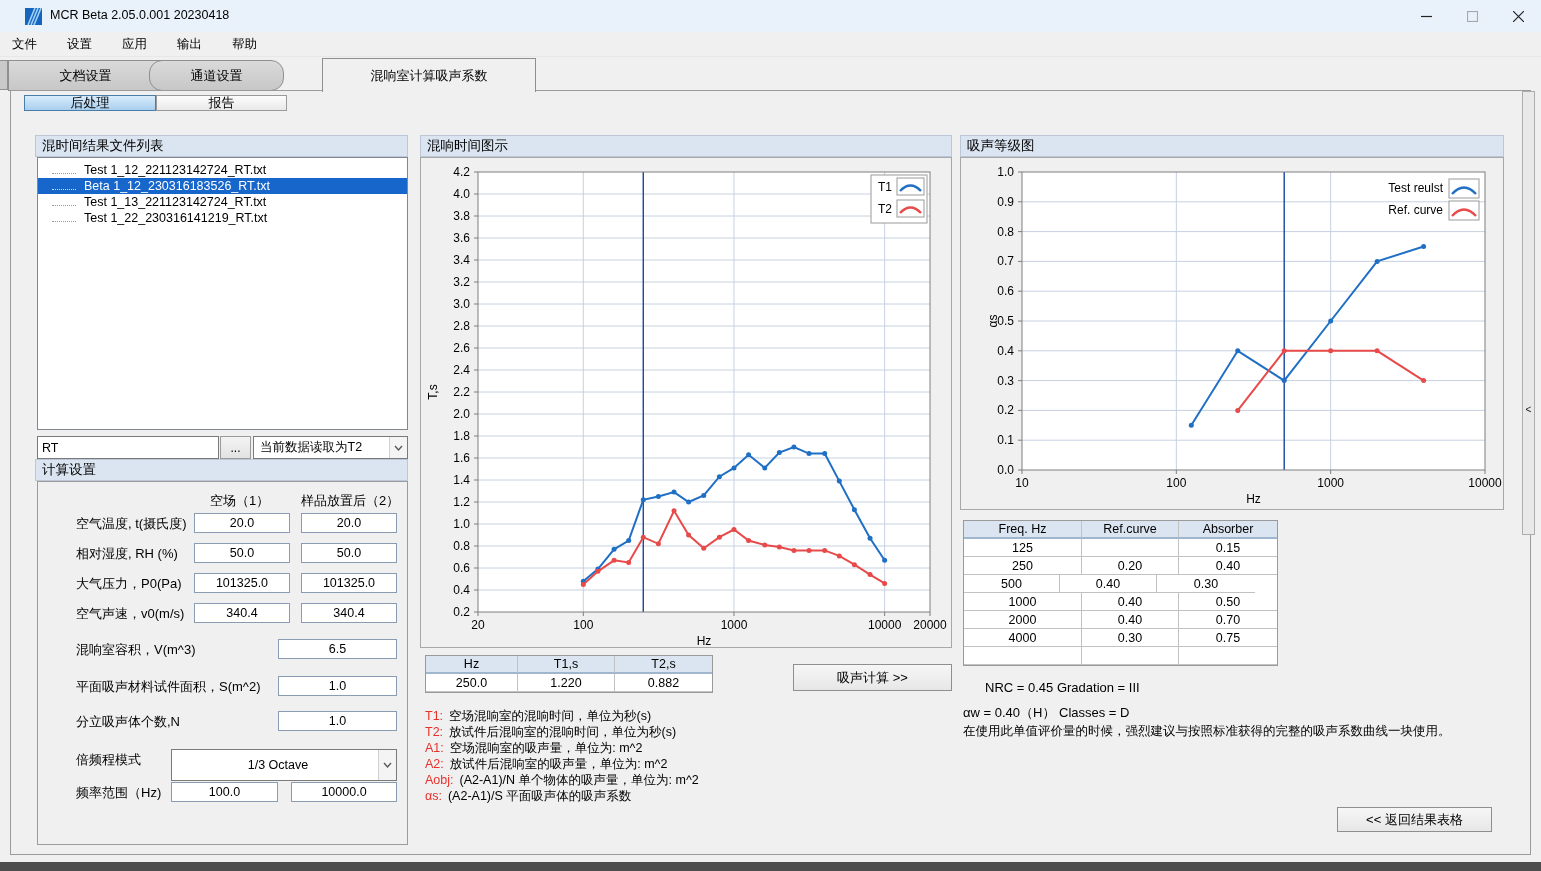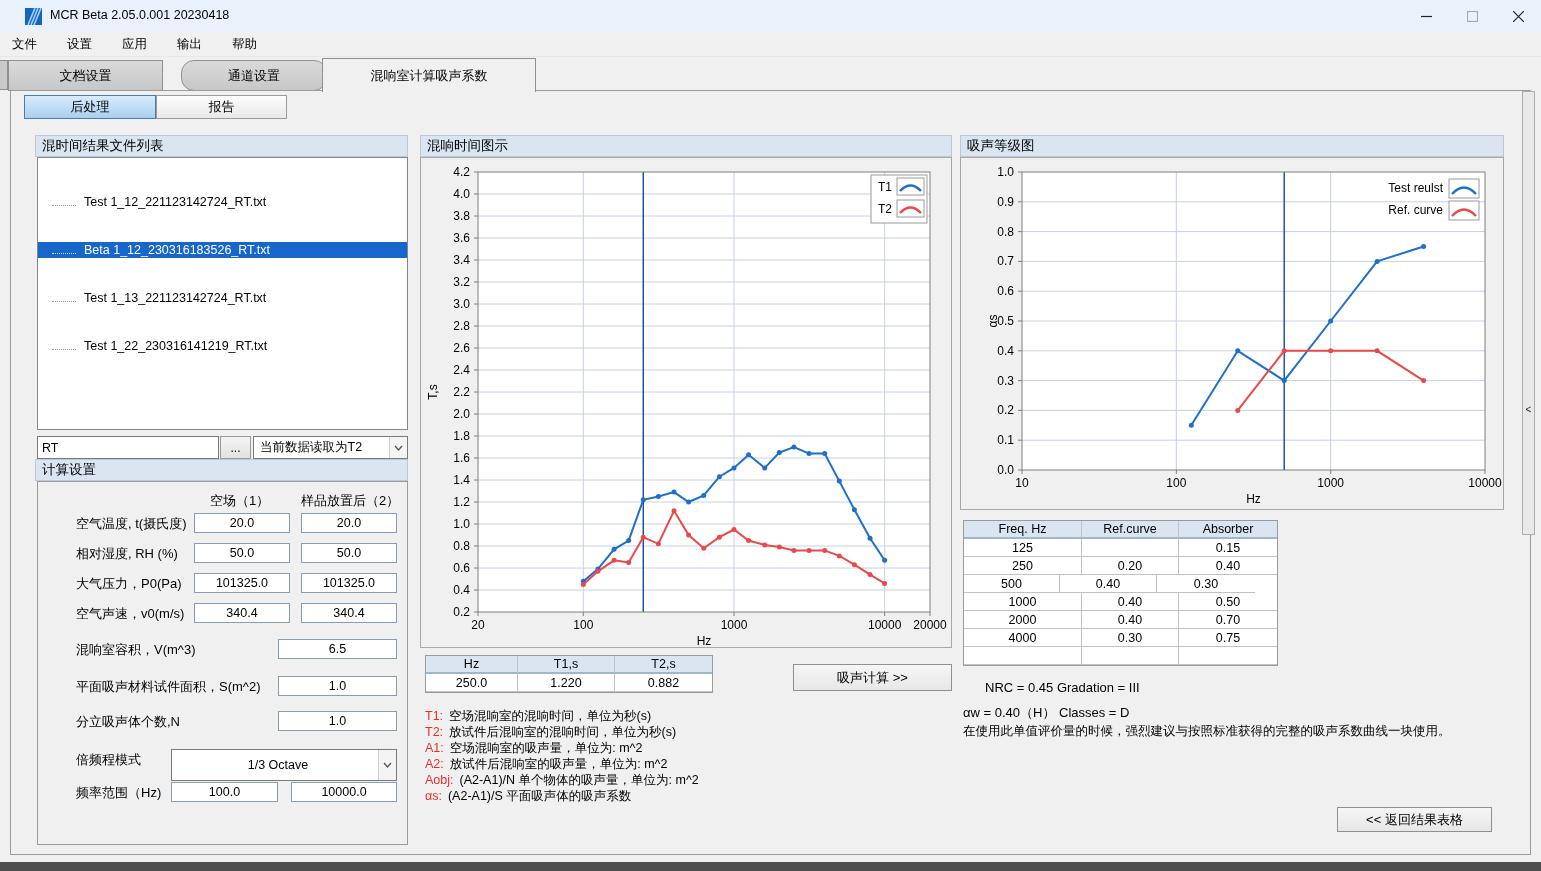--- a/index.html
+++ b/index.html
@@ -19,28 +19,28 @@
   .menu-item { padding:2px 2px; }
 
   
   .tab-sliver { position:absolute; left:0; top:60px; width:8px; height:30px; background:#c9c9c9; border:1px solid #8f8f8f; border-left:none; }
   .tab { position:absolute; top:60px; height:31px; background:linear-gradient(#dadada,#c7c7c7); border:1px solid #8f8f8f; display:flex; align-items:center; justify-content:center; font-size:13px; }
   .tab.active { top:58px; height:34px; background:#f0f0f0; border-bottom:none; z-index:5; }
 
   
   .content { position:absolute; left:10px; top:90px; width:1521px; height:765px; background:#f0f0f0; border:1px solid #9b9b9b; }
 
-  .subtab { position:absolute; height:24px; display:flex; align-items:center; justify-content:center; font-size:13px; border:1px solid #9a9a9a; background:linear-gradient(#fdfdfd,#e8e8e8); z-index:3; }
+  .subtab { position:absolute; height:16px; display:flex; align-items:center; justify-content:center; font-size:13px; border:1px solid #9a9a9a; background:linear-gradient(#fdfdfd,#e8e8e8); z-index:3; }
   .subtab.active { background:linear-gradient(#d9ecfc,#a9cfee); border:1px solid #4a7ea8; }
 
   .panel-header { position:absolute; height:22px; background:#dbe5f1; border:1px solid #bcc7d8; display:flex; align-items:center; padding-left:6px; font-size:13.5px; }
 
   
   .listbox { position:absolute; left:37px; top:157px; width:371px; height:273px; background:#fff; border:1px solid #828790; overflow:hidden; padding-top:4px; }
-  .list-item { position:relative; height:16px; line-height:16px; white-space:nowrap; padding-left:14px; font-size:12.5px;margin-top:32px; }
+  .list-item { position:relative; height:16px; line-height:16px; white-space:nowrap; padding-left:14px; font-size:12.5px; }
   .tree-dots { display:inline-block; width:24px; height:9px; border-bottom:1px dotted #9a9a9a; margin-right:8px; }
   .list-item.selected { background:#1666cb; color:#fff; }
   .list-item.selected .tree-dots { border-bottom-color:#cfe0f5; }
 
   
   .rt-input { position:absolute; left:37px; top:436px; width:182px; height:23px; border:1px solid #7a7a7a; background:#fff; font-size:12.5px; padding-left:4px; font-family:inherit; }
   .browse-btn { position:absolute; left:220px; top:436px; width:31px; height:23px; border:1px solid #9a9a9a; background:linear-gradient(#f4f4f4,#e2e2e2); font-size:12px; cursor:default; }
   .select { position:absolute; border:1px solid #7a7a7a; background:#fff; display:flex; align-items:center; }
   .select .sel-text { flex:1; padding-left:6px; white-space:nowrap; overflow:hidden; }
   .sel-arrow { width:18px; height:100%; display:flex; align-items:center; justify-content:center; background:#f4f4f4; border-left:1px solid #d0d0d0; }
@@ -120,21 +120,21 @@
       <span class="menu-item">文件</span>
       <span class="menu-item">设置</span>
       <span class="menu-item">应用</span>
       <span class="menu-item">输出</span>
       <span class="menu-item">帮助</span>
     </div>
 
   <div class="tab-sliver"></div>
   <div id="tabrow">
       <div class="tab" style="left: 8px; width: 155px;">文档设置</div>
-      <div class="tab" style="left: 181px; width: 146px; border-radius: 13px;">通道设置</div>
+      <div class="tab" style="left: 149px; width: 135px; border-radius: 13px;">通道设置</div>
       <div class="tab active" style="left: 322px; width: 214px;">混响室计算吸声系数</div>
     </div>
 
   <div class="content"></div>
   <div id="subtabs">
       <div class="subtab active" style="left: 24px; top: 95px; width: 132px;">后处理</div>
       <div class="subtab" style="left: 156px; top: 95px; width: 131px;">报告</div>
     </div>
 
   <div class="panel-header" style="left:35px; top:135px; width:373px;">

